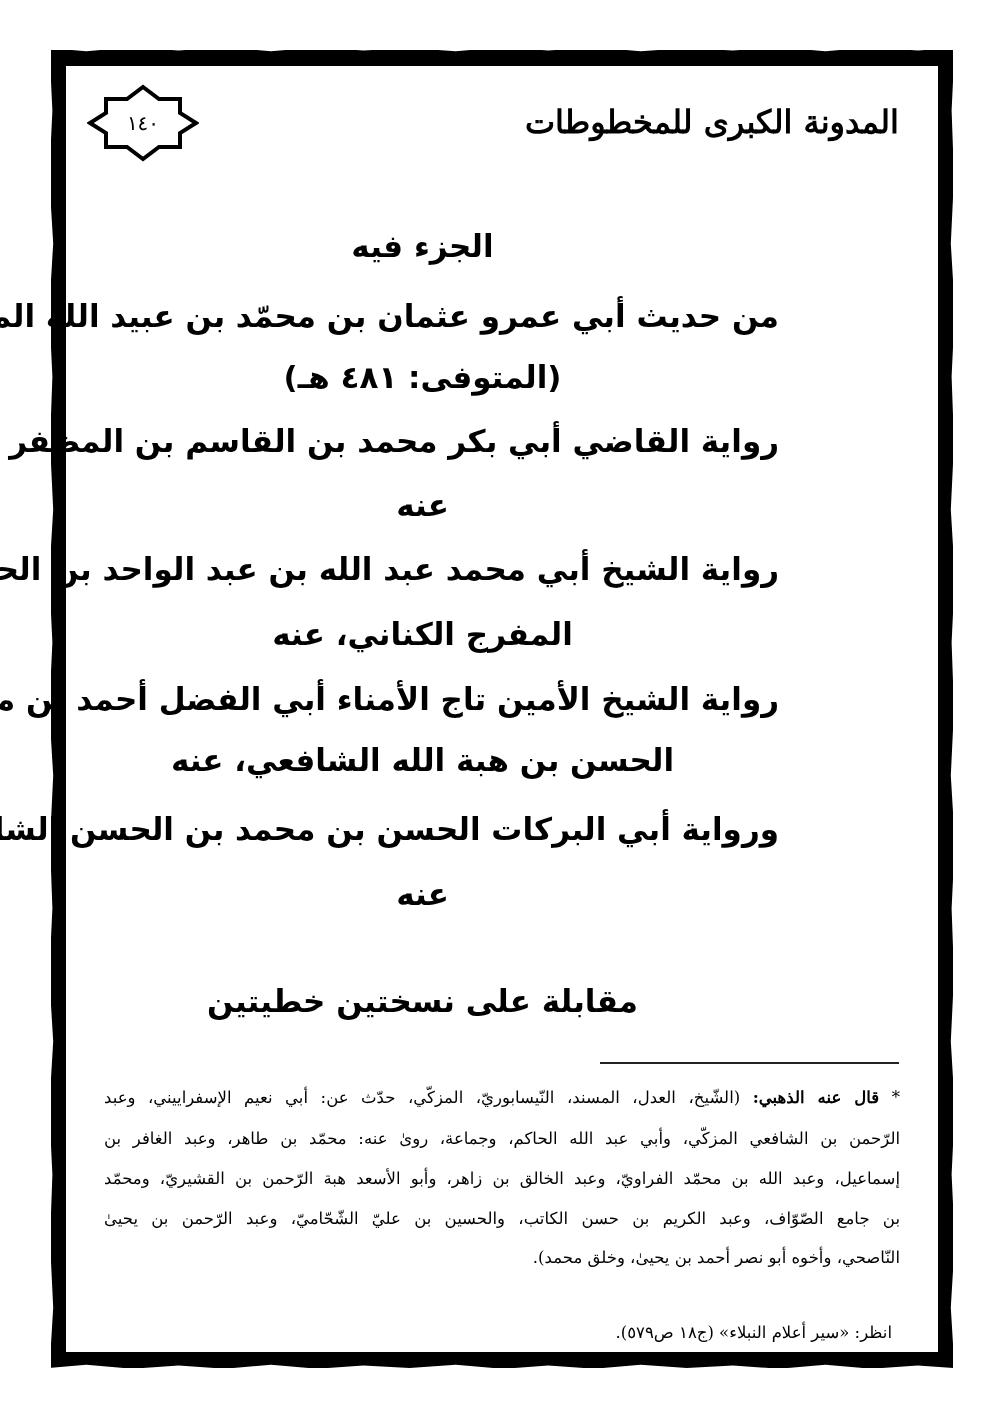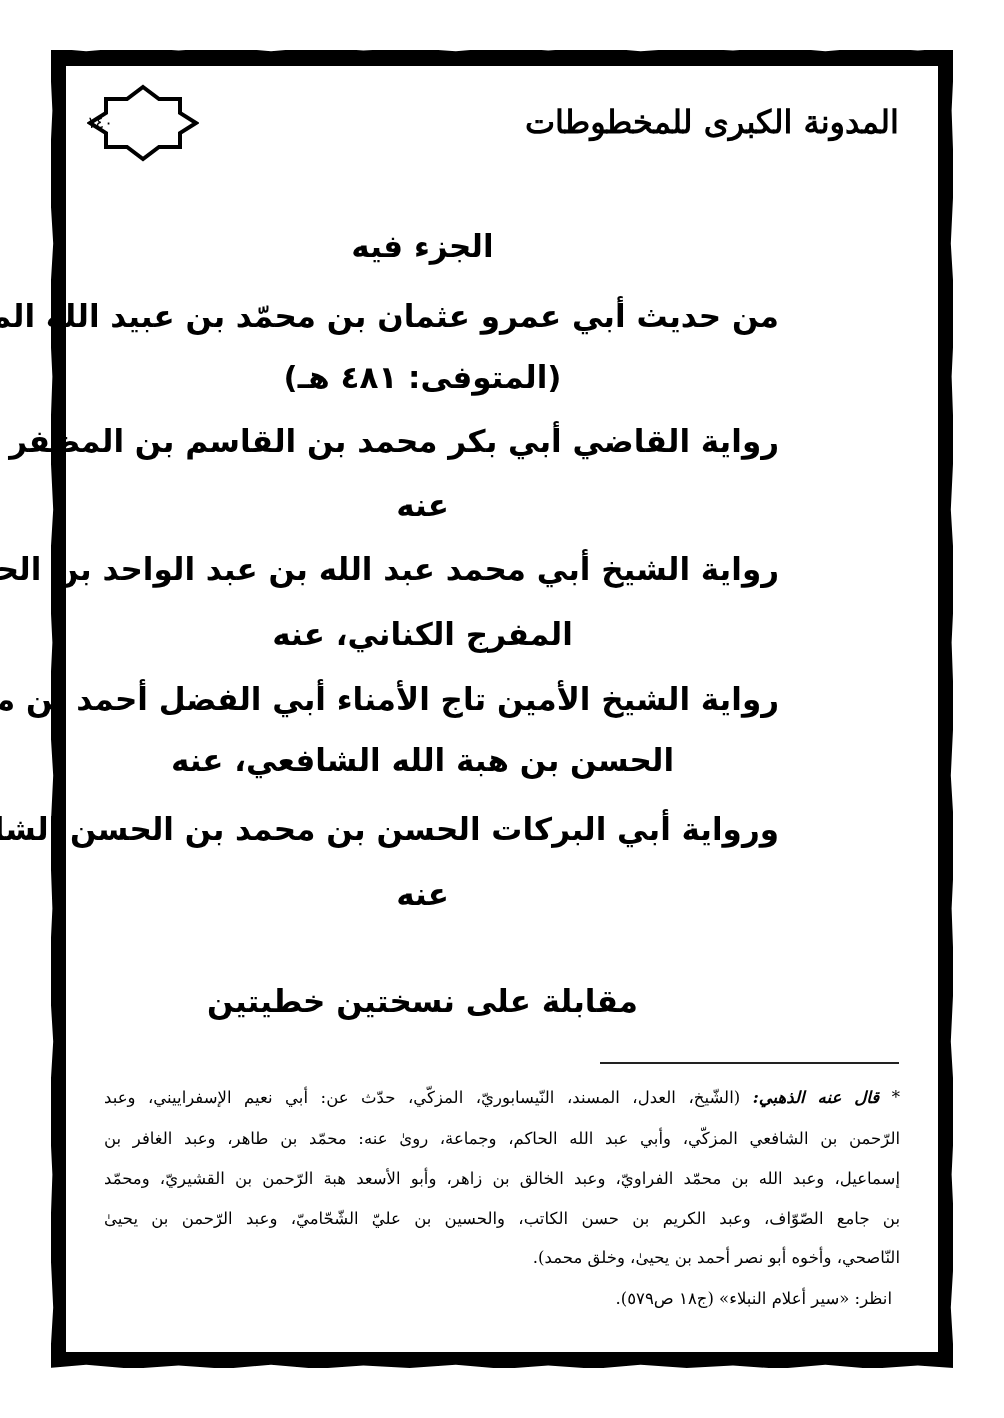--- a/index.html
+++ b/index.html
@@ -20,35 +20,35 @@
                   clip-path: polygon(0 0,40% 0,80% 5%,40% 10%,90% 15%,40% 20%,80% 25%,50% 30%,90% 35%,40% 40%,80% 45%,40% 50%,90% 55%,50% 60%,80% 65%,40% 70%,90% 75%,40% 80%,80% 85%,50% 90%,90% 95%,40% 100%,0 100%); }
   .rough.right  { left: 950px; top: 44px; width: 8px; height: 1330px;
                   clip-path: polygon(60% 0,100% 0,100% 100%,60% 100%,10% 95%,60% 90%,20% 85%,60% 80%,10% 75%,50% 70%,20% 65%,60% 60%,10% 55%,50% 50%,20% 45%,60% 40%,10% 35%,50% 30%,20% 25%,60% 20%,10% 15%,50% 10%,20% 5%); }
 
   
   .running-head { position: absolute; right: 105px; top: 103px; font-family: "DejaVu Serif", serif;
                   font-size: 32px; font-weight: bold; white-space: nowrap; }
   .page-badge { position: absolute; left: 87px; top: 84px; width: 112px; height: 78px; }
   .page-badge svg { position: absolute; left: 0; top: 0; }
   .page-number { position: absolute; left: 0; top: 0; width: 112px; height: 78px; line-height: 78px;
-                 text-align: left; font-family: "DejaVu Serif", serif; font-size: 16px; direction: rtl; }
+                 text-align: center; font-family: "DejaVu Serif", serif; font-size: 20px; direction: rtl; }
 
   
   .title-line { position: absolute; left: 66px; width: 713px; text-align: center;
                 font-family: "DejaVu Sans", sans-serif; font-weight: bold; font-size: 31px;
                 white-space: nowrap; line-height: 40px; }
   .title-line .fn-mark { font-size: 16px; vertical-align: super; font-weight: normal; }
 
   
   .fn-rule { position: absolute; left: 600px; top: 1062px; width: 299px; height: 1.5px; background: #222; }
   .footnote { position: absolute; left: 104px; width: 796px; font-family: "DejaVu Serif", serif;
               font-size: 16.5px; line-height: 22px; white-space: nowrap; text-align: justify;
               text-align-last: justify; }
   .footnote.last { text-align-last: right; }
-  .footnote .fn-lead { font-weight: bold; font-style: italic; }
+  .footnote .fn-lead { font-weight: bold; }
   .footnote.see { right: 104px; left: auto; width: auto; text-align-last: auto; padding-right: 8px; }
 </style>
 </head>
 <body>
 
 <div class="frame"></div>
 <div class="rough top"></div>
 <div class="rough bottom"></div>
 <div class="rough left"></div>
 <div class="rough right"></div>
@@ -81,13 +81,13 @@
 <div class="fn-rule"></div>
 <div class="footnote" style="top:1087px">
   <span>*</span>
   <span class="fn-lead">قال عنه الذهبي:</span>
   <span>(الشّيخ، العدل، المسند، النّيسابوريّ، المزكّي، حدّث عن: أبي نعيم الإسفراييني، وعبد</span>
 </div>
 <div class="footnote" style="top:1128px">الرّحمن بن الشافعي المزكّي، وأبي عبد الله الحاكم، وجماعة، روىٰ عنه: محمّد بن طاهر، وعبد الغافر بن</div>
 <div class="footnote" style="top:1168px">إسماعيل، وعبد الله بن محمّد الفراويّ، وعبد الخالق بن زاهر، وأبو الأسعد هبة الرّحمن بن القشيريّ، ومحمّد</div>
 <div class="footnote" style="top:1208px">بن جامع الصّوّاف، وعبد الكريم بن حسن الكاتب، والحسين بن عليّ الشّحّاميّ، وعبد الرّحمن بن يحيىٰ</div>
 <div class="footnote last" style="top:1247px">النّاصحي، وأخوه أبو نصر أحمد بن يحيىٰ، وخلق محمد).</div>
-<div class="footnote see" style="top:1288px">انظر: «سير أعلام النبلاء» (ج١٨ ص٥٧٩).</div>
+<div class="footnote see" style="top:1322px">انظر: «سير أعلام النبلاء» (ج١٨ ص٥٧٩).</div>
 
 </body></html>

